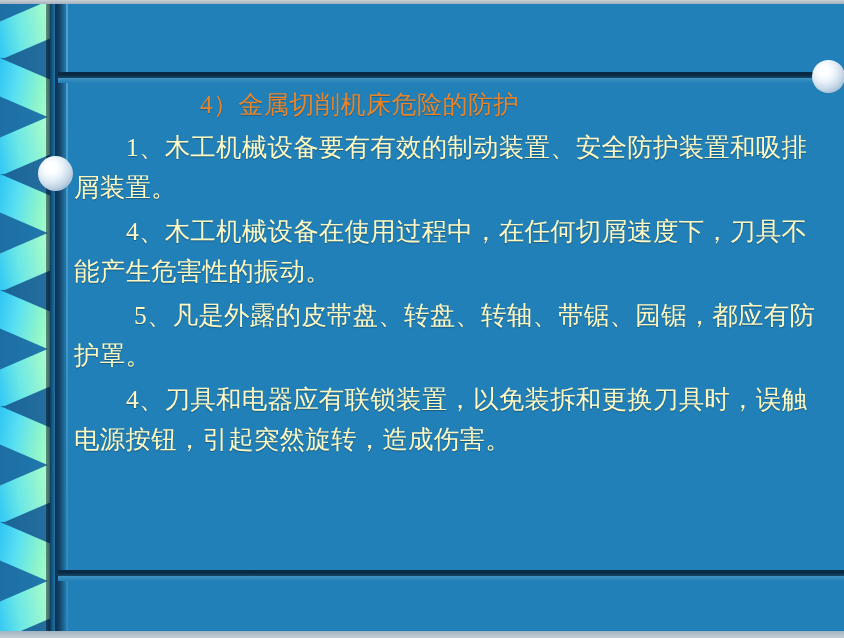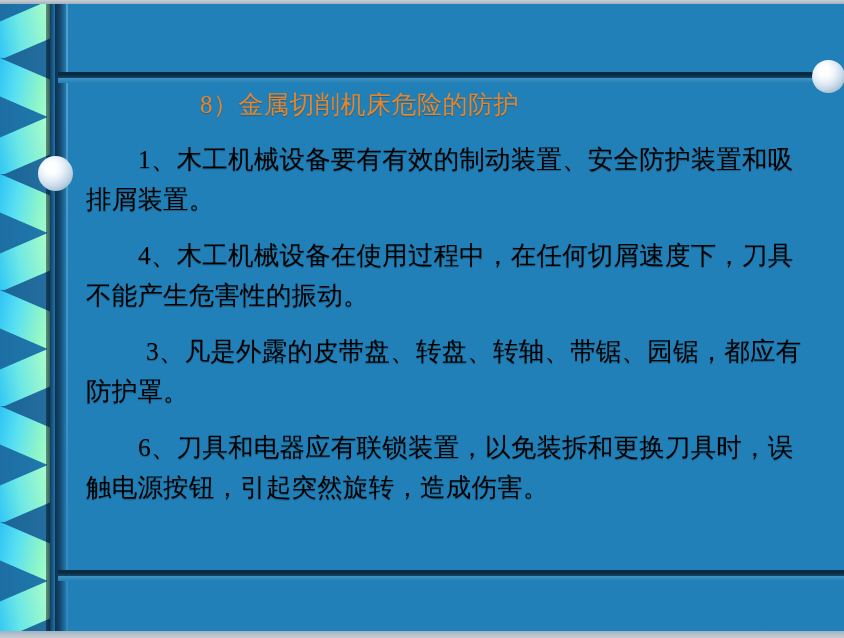--- a/index.html
+++ b/index.html
@@ -104,24 +104,24 @@
   }
   .title-line{
     color:#e8852a;
     font-size:25px;
     line-height:38px;
     margin:0 0 0 130px;
     letter-spacing:.5px;
     text-shadow:0 1px 1px rgba(0,0,0,.25);
   }
   .para{
-    color:#000000;
+    color:#fef9c3;
     font-size:25.5px;
     line-height:40px;
-    margin:16px;
+    margin:4px;
     text-indent:52px;
     letter-spacing:.2px;
     text-shadow:0 1px 1px rgba(0,0,0,.30);
   }
   .para.p3{text-indent:60px;}
 </style>
 </head>
 <body>
 
 <div id="slide">
@@ -165,20 +165,20 @@
 
   <div class="rail rail-bot" style="top:570px;width:786px;">
     <div class="rail-dark"></div>
     <div class="rail-lite"></div>
   </div>
 
   <div class="sphere" style="left:812px;top:60px;width:33px;height:33px;"></div>
   <div class="sphere" style="left:38px;top:156px;width:35px;height:35px;"></div>
 
   <div class="content">
-    <p class="title-line">8）金属切削机床危险的防护</p>
+    <p class="title-line">4）金属切削机床危险的防护</p>
     <p class="para p1">1、木工机械设备要有有效的制动装置、安全防护装置和吸排屑装置。</p>
     <p class="para p2">4、木工机械设备在使用过程中，在任何切屑速度下，刀具不能产生危害性的振动。</p>
-    <p class="para p3">3、凡是外露的皮带盘、转盘、转轴、带锯、园锯，都应有防护罩。</p>
-    <p class="para p4">6、刀具和电器应有联锁装置，以免装拆和更换刀具时，误触电源按钮，引起突然旋转，造成伤害。</p>
+    <p class="para p3">5、凡是外露的皮带盘、转盘、转轴、带锯、园锯，都应有防护罩。</p>
+    <p class="para p4">4、刀具和电器应有联锁装置，以免装拆和更换刀具时，误触电源按钮，引起突然旋转，造成伤害。</p>
   </div>
 
 </div>
 
 </body></html>

